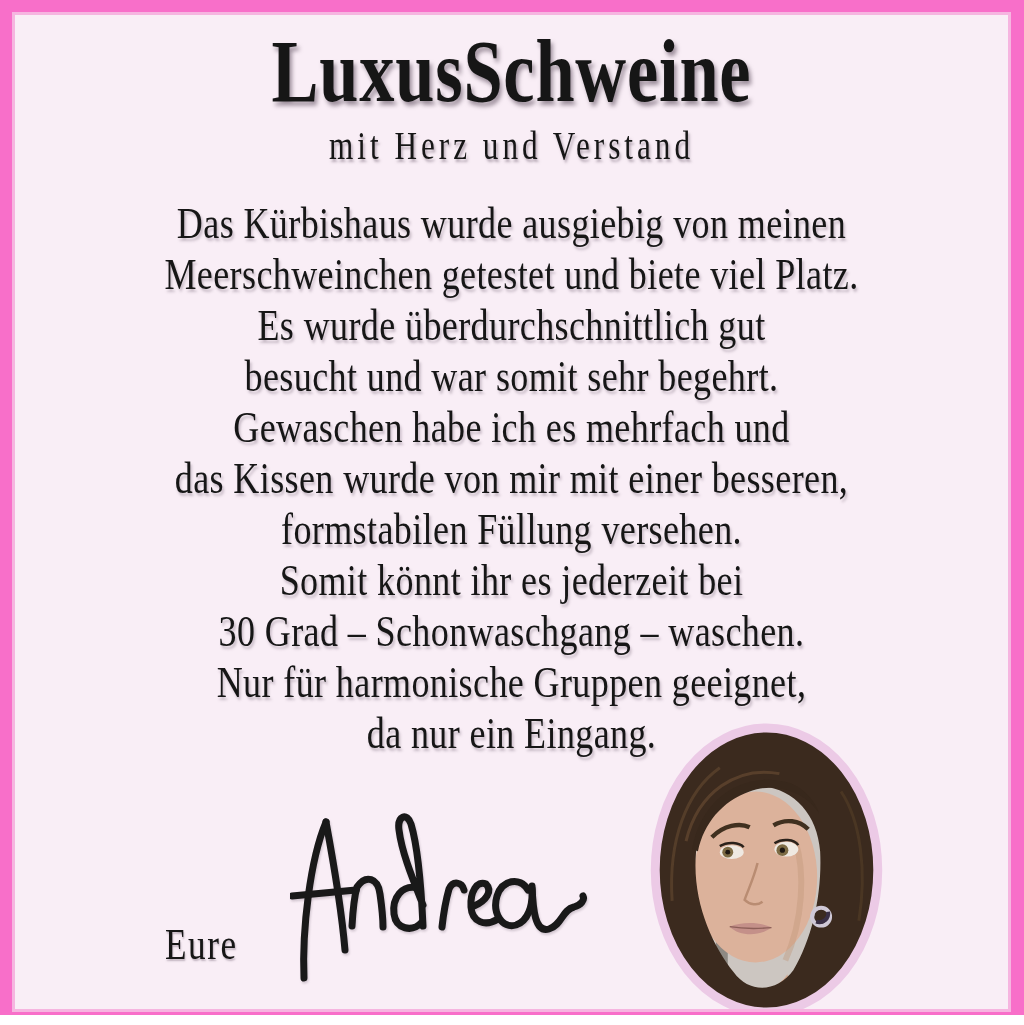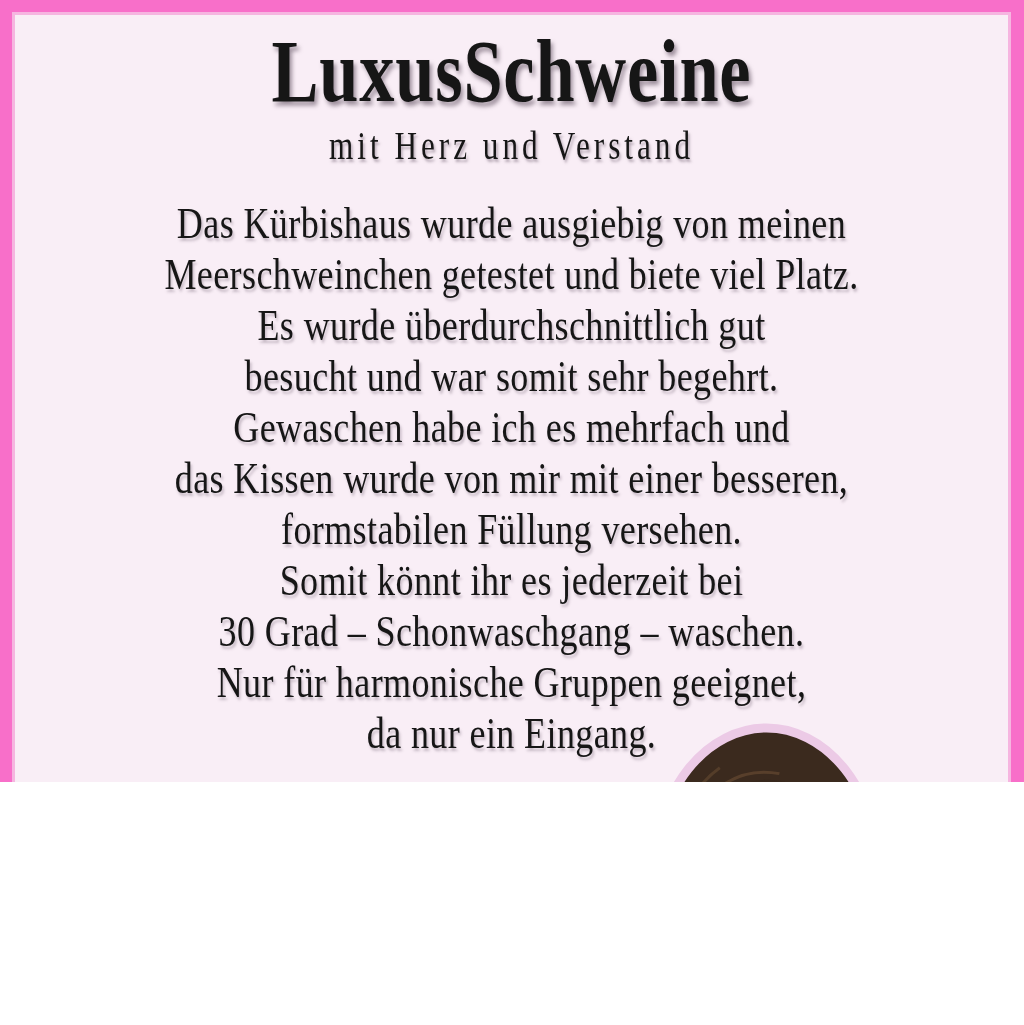--- a/index.html
+++ b/index.html
@@ -1,19 +1,19 @@
 <!DOCTYPE html>
 <html><head>
 <meta charset="utf-8">
 <style>
   html, body { margin: 0; padding: 0; }
   .stage {
     position: relative;
     width: 1024px;
-    height: 782px;
+    height: 1015px;
     background: #f86fc9;
     font-family: "Liberation Serif", "DejaVu Serif", serif;
     color: #161616;
     overflow: hidden;
   }
   .card {
     position: absolute;
     left: 12px;
     top: 12px;
     width: 993px;

